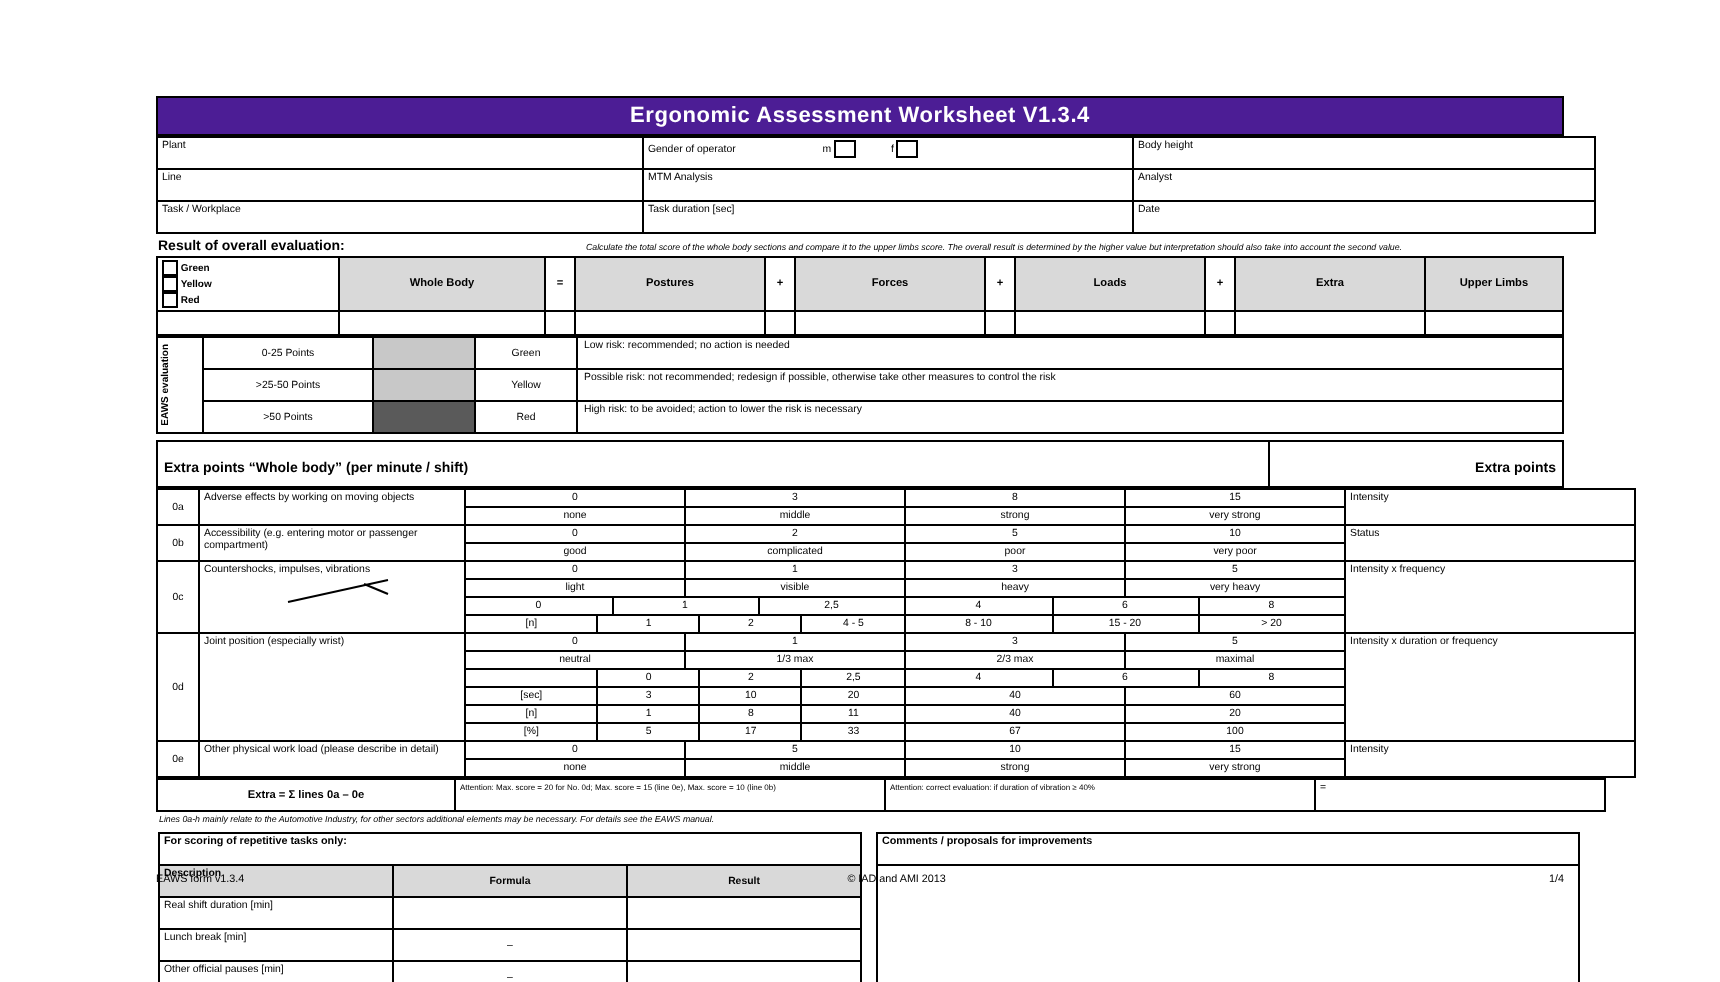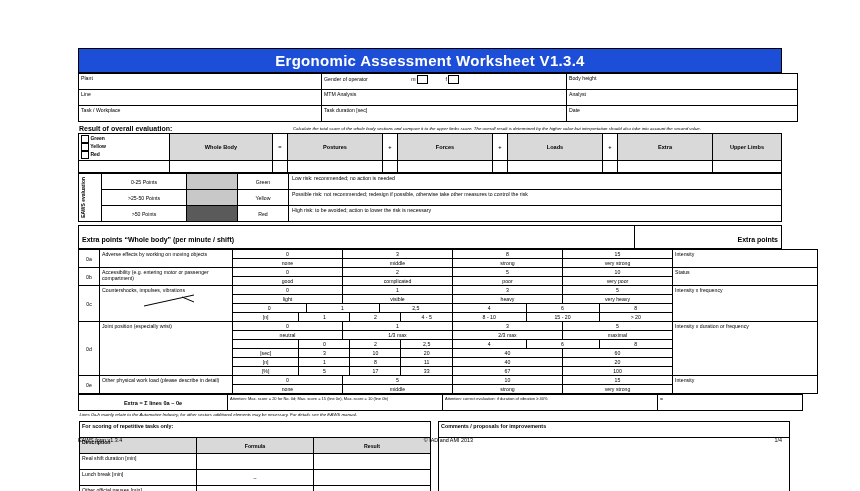--- a/index.html
+++ b/index.html
@@ -1,21 +1,21 @@
 <!DOCTYPE html>
 <html><head>
 <meta charset="utf-8">
 <style>
   html,body{margin:0;padding:0;background:#ffffff;}
   body{width:860px;height:491px;font-family:"Liberation Sans", sans-serif;color:#000;}
   .page{position:relative;width:860px;height:491px;background:#fff;}
   .sheet{position:absolute;left:78px;top:48px;width:704px;height:404px;}
   table{border-collapse:collapse;}
   .b{border:1px solid #000;}
-  .title{background:#1d4ed8;color:#fff;text-align:center;font-weight:bold;font-size:15px;letter-spacing:.3px;padding:3px 0;border:1px solid #000;}
+  .title{background:#4c1d95;color:#fff;text-align:center;font-weight:bold;font-size:11px;letter-spacing:.3px;padding:3px 0;border:1px solid #000;}
   .cell{border:1px solid #000;font-size:5.2px;padding:1px 2px;vertical-align:top;height:13px;}
   .cellc{border:1px solid #000;font-size:5.2px;padding:1px 2px;text-align:center;vertical-align:middle;}
   .secthdr{font-weight:bold;font-size:7px;}
   .tiny{font-size:4.4px;}
   .tiny2{font-size:4px;}
   .ital{font-style:italic;}
   .grey{background:#d9d9d9;}
   .grey2{background:#c8c8c8;}
   .dark{background:#5a5a5a;color:#fff;}
   .chk{display:inline-block;width:6px;height:6px;border:1px solid #000;background:#fff;vertical-align:middle;}

